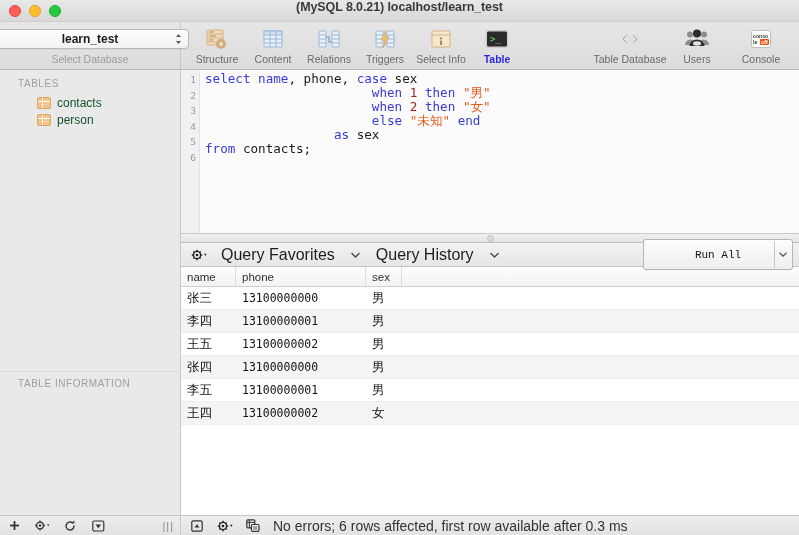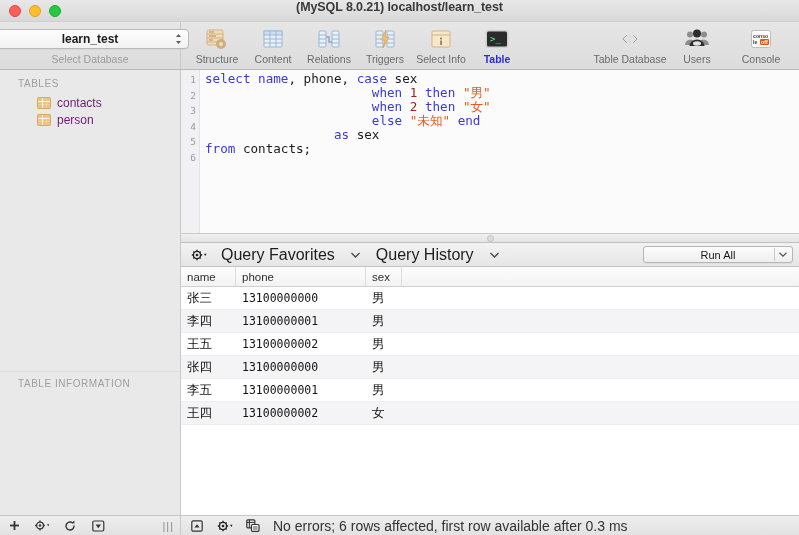--- a/index.html
+++ b/index.html
@@ -98,21 +98,21 @@
     position: relative;
   }
   .sb-header {
     font-size: 10px; color: #9e9e9e; letter-spacing: .55px;
     padding: 8px 0 5px 18px; font-weight: 500;
   }
   .sb-list { padding-left: 0; }
   .sb-item {
     display: flex; align-items: center; gap: 6px;
     padding: 1.5px 0 1.5px 37px;
-    font-size: 12px; color: #701a75;
+    font-size: 12px; color: #14532d;
   }
   .tbl-icon {
     width: 14px; height: 12px; flex: 0 0 14px;
     background: #f0c183;
     border: 1px solid #d9a864;
     border-radius: 1.5px;
     position: relative; overflow: hidden;
   }
   .tbl-icon::before {
     content:''; position: absolute; left:0; right:0; top: 3.2px;
@@ -201,26 +201,27 @@
   }
   .qb-gear { display:flex; align-items:center; gap:2px; padding: 0 10px 0 4px; }
   .qb-pop {
     display: flex; align-items: center; gap: 16px;
     font-size: 16px; color: #1d1d1d;
     padding: 0 12px 0 4px;
   }
   .qb-pop .tri { font-size: 8px; color: #555; }
   .qb-spacer { flex: 1; }
   .runall {
-    width: 150px; height: 17px;
+    width: 150px; height: 31px;
     background: linear-gradient(to bottom,#fcfcfc,#eeeeee);
     border: 1px solid #b5b5b5; border-radius: 3px;
     display: flex; align-items: center; justify-content: center;
     position: relative; font-size: 11px; color: #151515;
     box-shadow: 0 0.5px 0.5px rgba(0,0,0,.07);
+    font-family: Liberation Mono, monospace;
   }
   .runall .sep {
     position: absolute; right: 17px; top: 1px; bottom: 1px;
     border-left: 1px solid #c6c6c6;
   }
   .runall .tri { position: absolute; right: 5px; font-size: 7px; color: #555; }
 
   
   .results { flex: 1; display: flex; flex-direction: column; min-height: 0; background: #fff; }
   .rhead {

